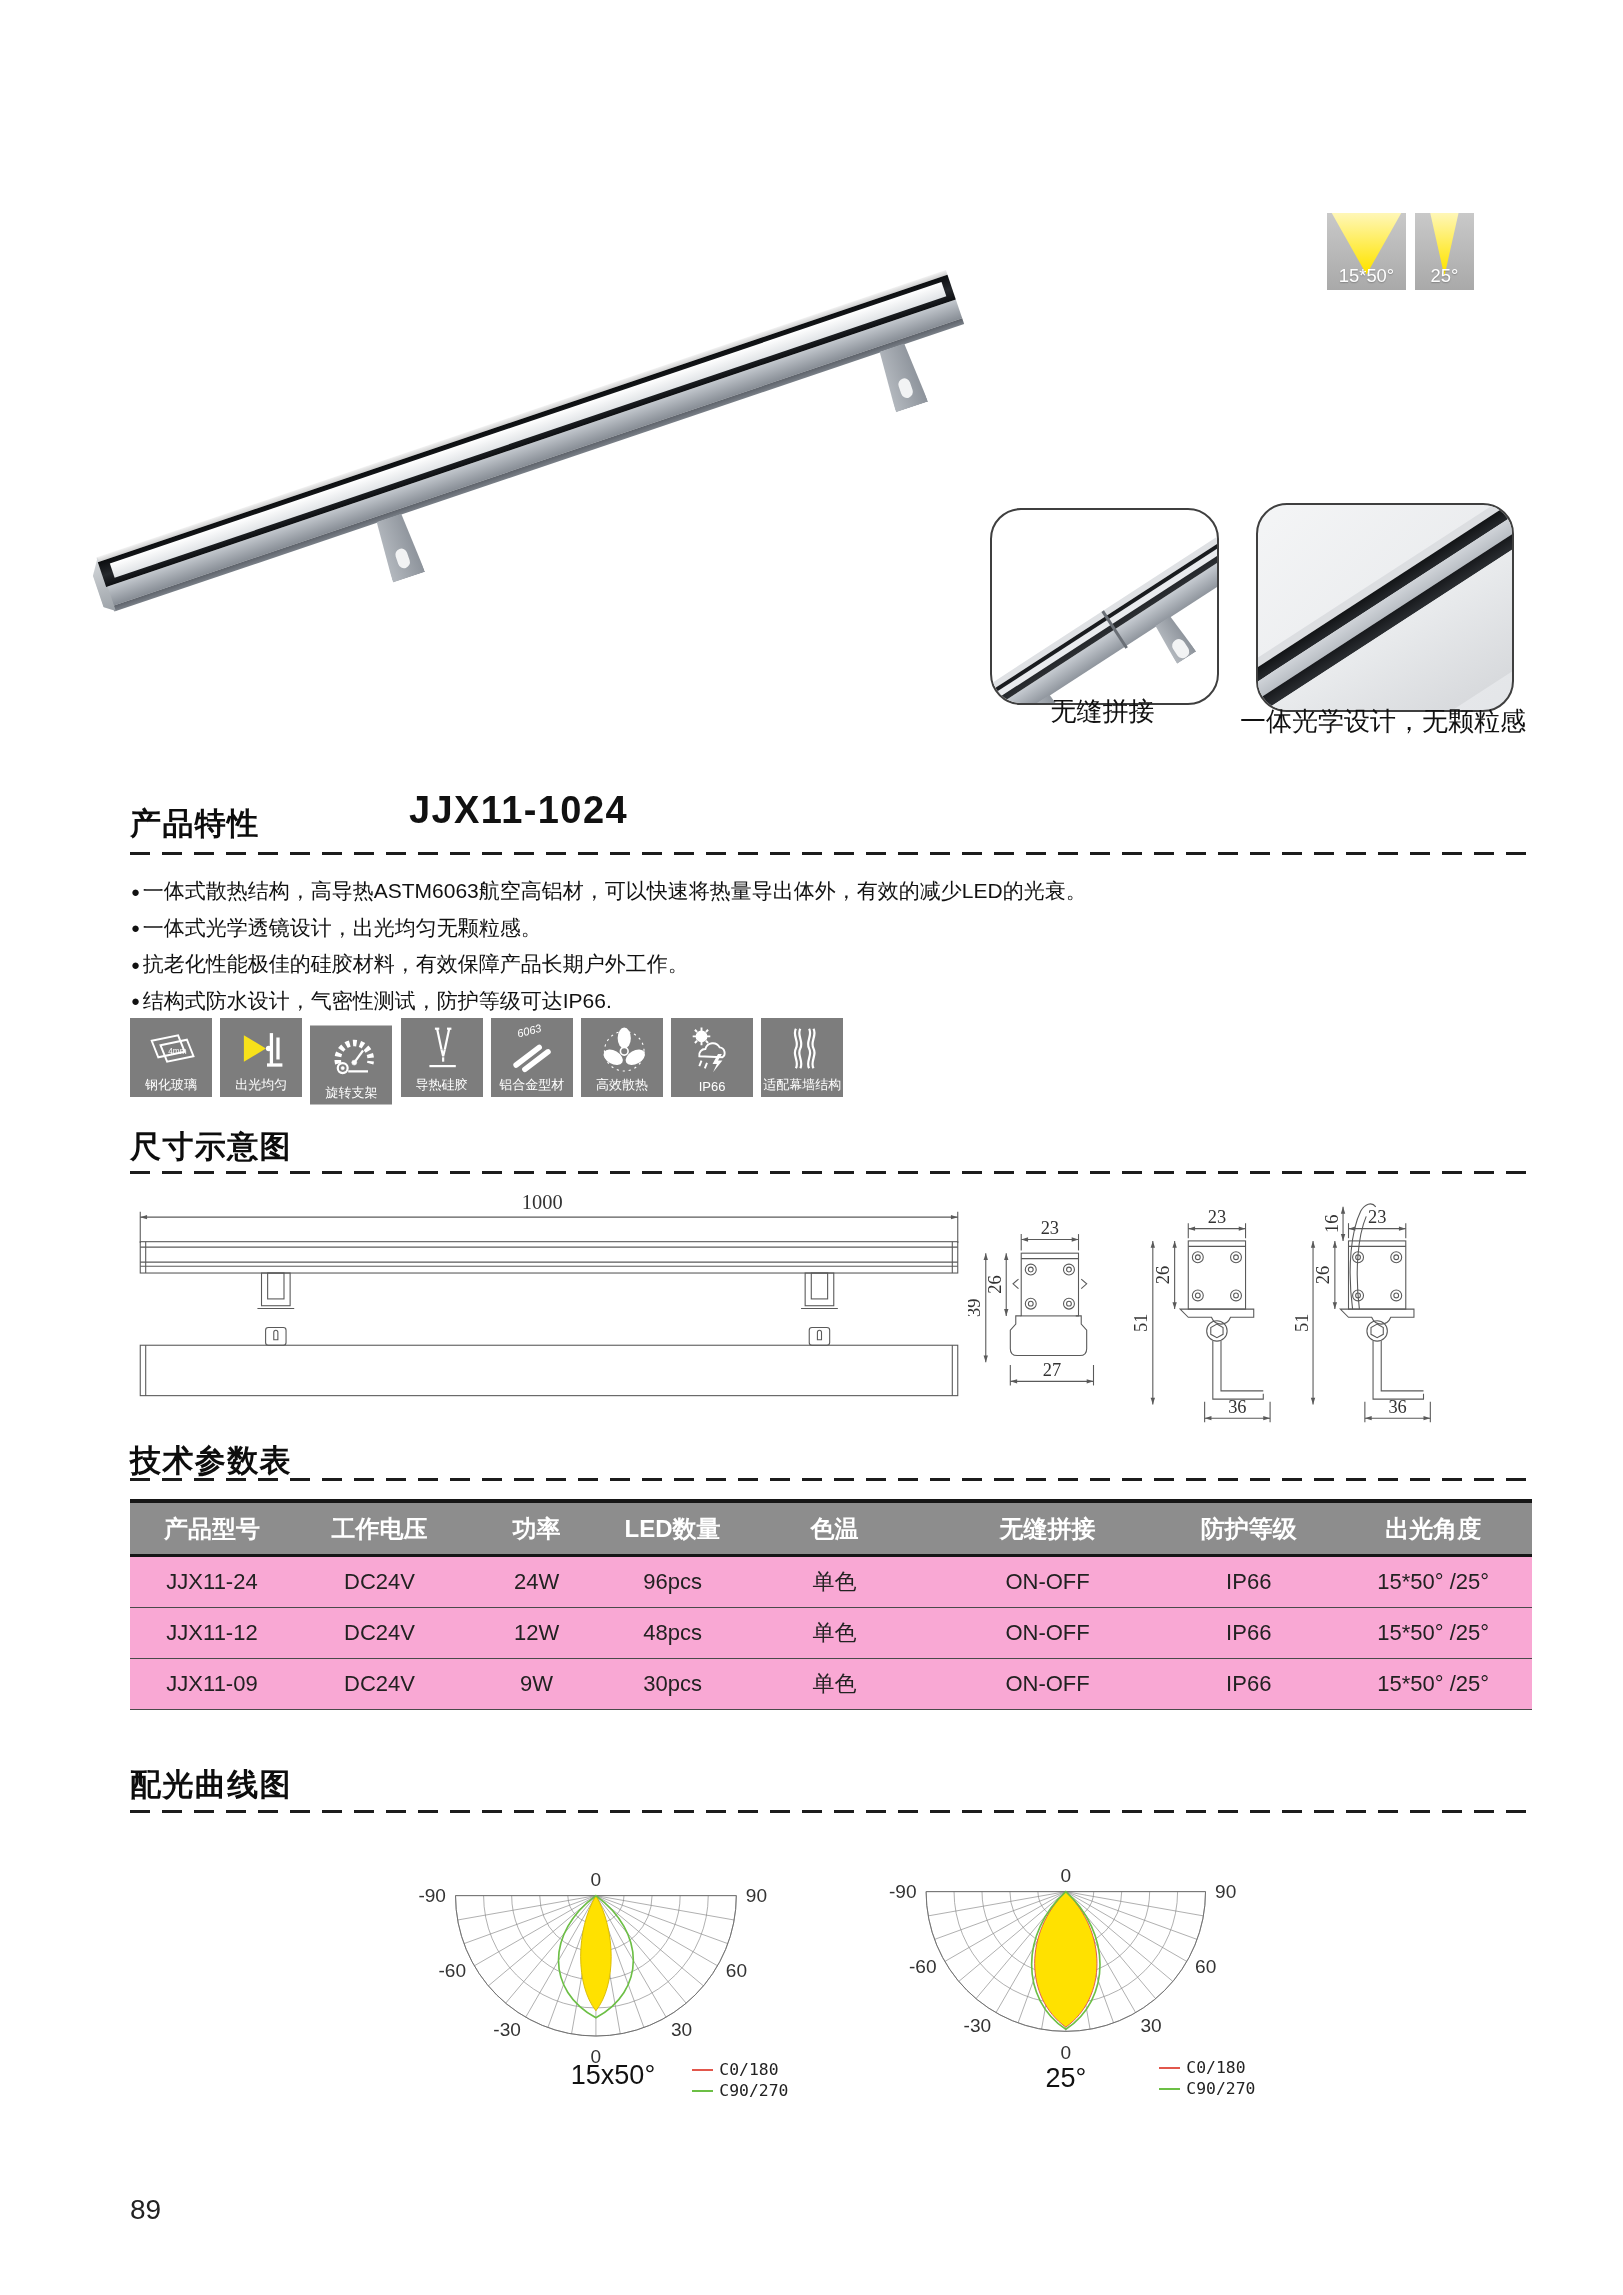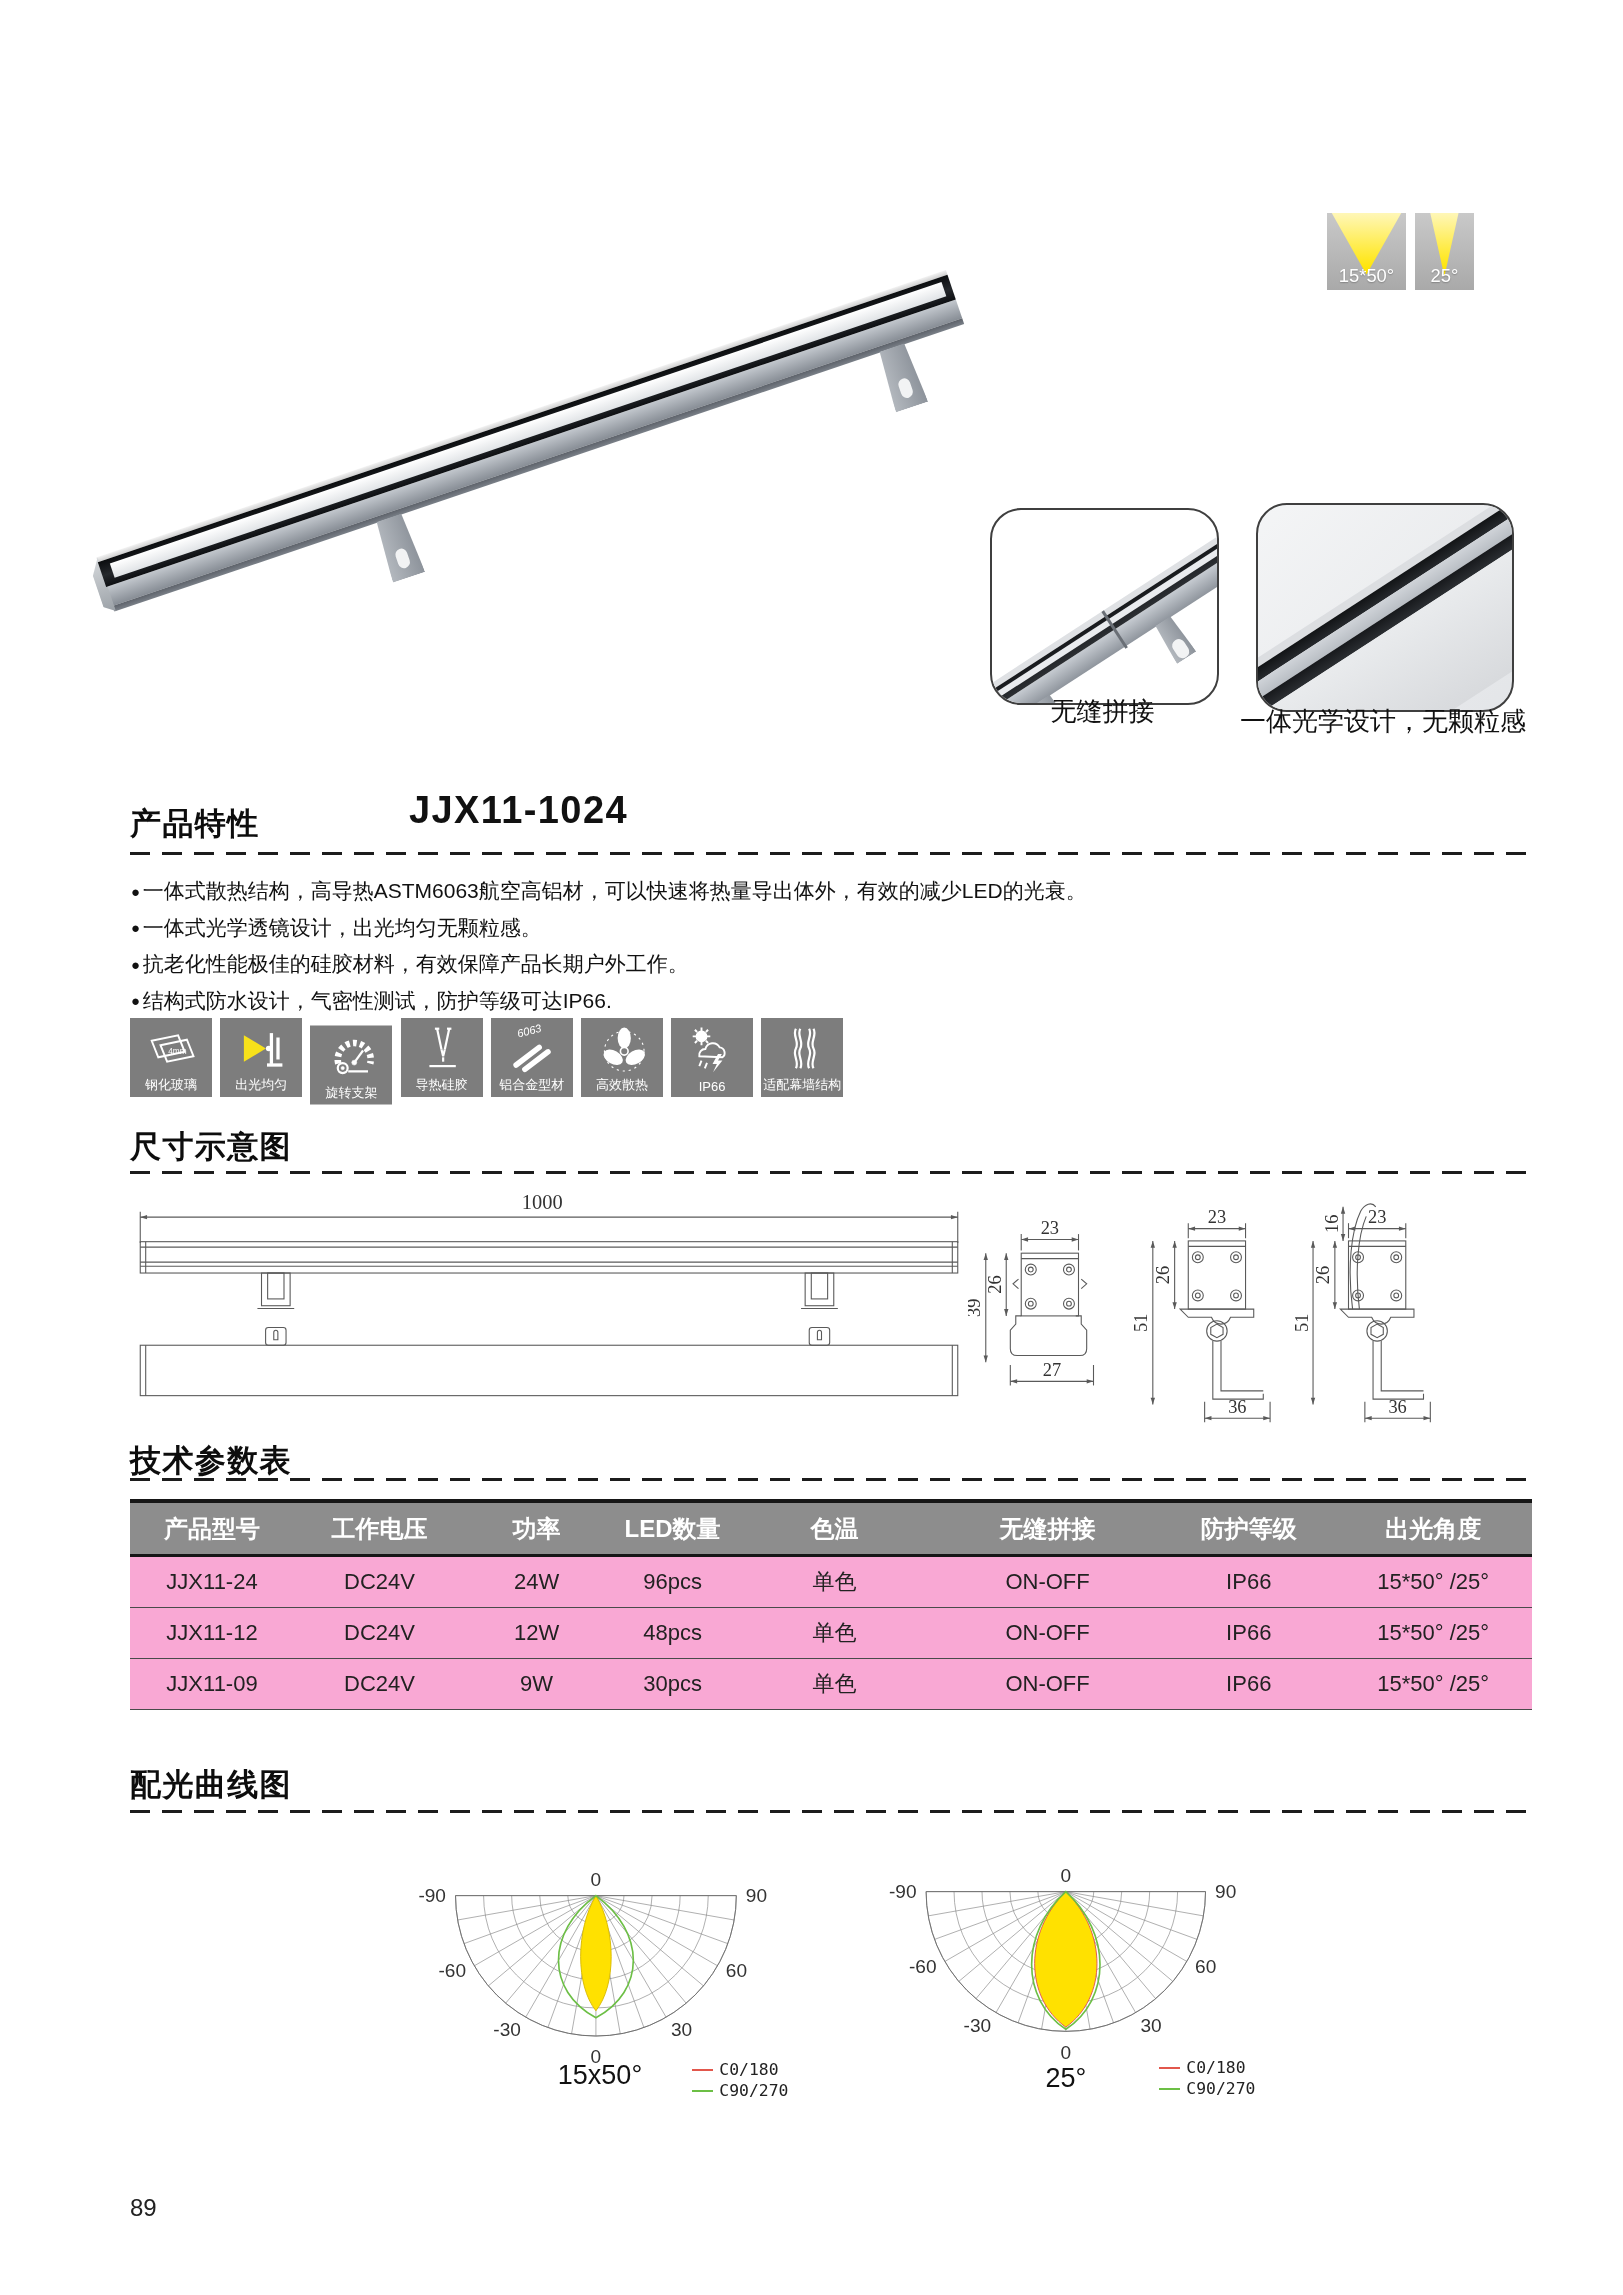--- a/index.html
+++ b/index.html
@@ -97,21 +97,21 @@
        border-top:4.8px solid #161616;border-bottom:3.4px solid #161616;}
   table.spec tbody td{font-size:22px;color:#222;height:48px;text-align:center;
        border-bottom:1.4px solid #4a4a4a;background:#f9a8d4;}
 
   
   .chart-caption{font-size:27px;color:#111;text-align:center;}
   .legend{font-family:"DejaVu Sans Mono","Liberation Mono",monospace;font-size:16.4px;color:#222;}
   .lgd-row{display:flex;align-items:center;gap:6.8px;line-height:20.5px;}
   .lgd-swatch{display:inline-block;width:20.5px;height:2px;}
 
-  .page-num{left:130px;top:2194px;font-size:24px;color:#222;}
+  .page-num{left:130px;top:2194px;font-size:28px;color:#222;}
 </style>
 </head>
 <body>
 
 <div class="page">
 
 
   <div class="abs badges" id="badges">
       <div class="badge wide">
         <div class="cone"></div>
@@ -556,21 +556,21 @@
         <path d="M 268 64 C 201.11875 124.5775 201.11875 221.50150000000002 268 265.925 C 334.88125 221.50150000000002 334.88125 124.5775 268 64 Z" fill="none" stroke="#6cbf45" stroke-width="2.4"></path>
         <text x="268" y="50" text-anchor="middle" fill="#333" font-size="28" font-family="Liberation Sans,sans-serif" stroke="none">0</text>
         <text x="49" y="74.00000000000001" text-anchor="end" fill="#333" font-size="28" font-family="Liberation Sans,sans-serif" stroke="none">-90</text>
         <text x="78.34043657120796" y="183.50000000000003" text-anchor="end" fill="#333" font-size="28" font-family="Liberation Sans,sans-serif" stroke="none">-60</text>
         <text x="158.5" y="269.65956342879207" text-anchor="end" fill="#333" font-size="28" font-family="Liberation Sans,sans-serif" stroke="none">-30</text>
         <text x="268" y="309" text-anchor="middle" fill="#333" font-size="28" font-family="Liberation Sans,sans-serif" stroke="none">0</text>
         <text x="377.5" y="269.65956342879207" text-anchor="start" fill="#333" font-size="28" font-family="Liberation Sans,sans-serif" stroke="none">30</text>
         <text x="457.659563428792" y="183.50000000000003" text-anchor="start" fill="#333" font-size="28" font-family="Liberation Sans,sans-serif" stroke="none">60</text>
         <text x="487" y="74.00000000000001" text-anchor="start" fill="#333" font-size="28" font-family="Liberation Sans,sans-serif" stroke="none">90</text>
       </svg></div>
-  <div class="abs chart-caption" id="cap0" style="left:518px;top:2060px;width:164px;">15x50°</div>
+  <div class="abs chart-caption" id="cap0" style="left:531px;top:2060px;width:164px;">15x50°</div>
   <div class="abs chart-caption" id="cap1" style="left:984px;top:2063px;width:164px;">25°</div>
   <div class="abs legend" id="lgd0" style="left:692px;top:2060px;">
       <div class="lgd-row">
         <span class="lgd-swatch" style="background: rgb(226, 87, 76);"></span>
         <span>C0/180</span>
       </div>
       <div class="lgd-row">
         <span class="lgd-swatch" style="background: rgb(108, 191, 69);"></span>
         <span>C90/270</span>
       </div>

